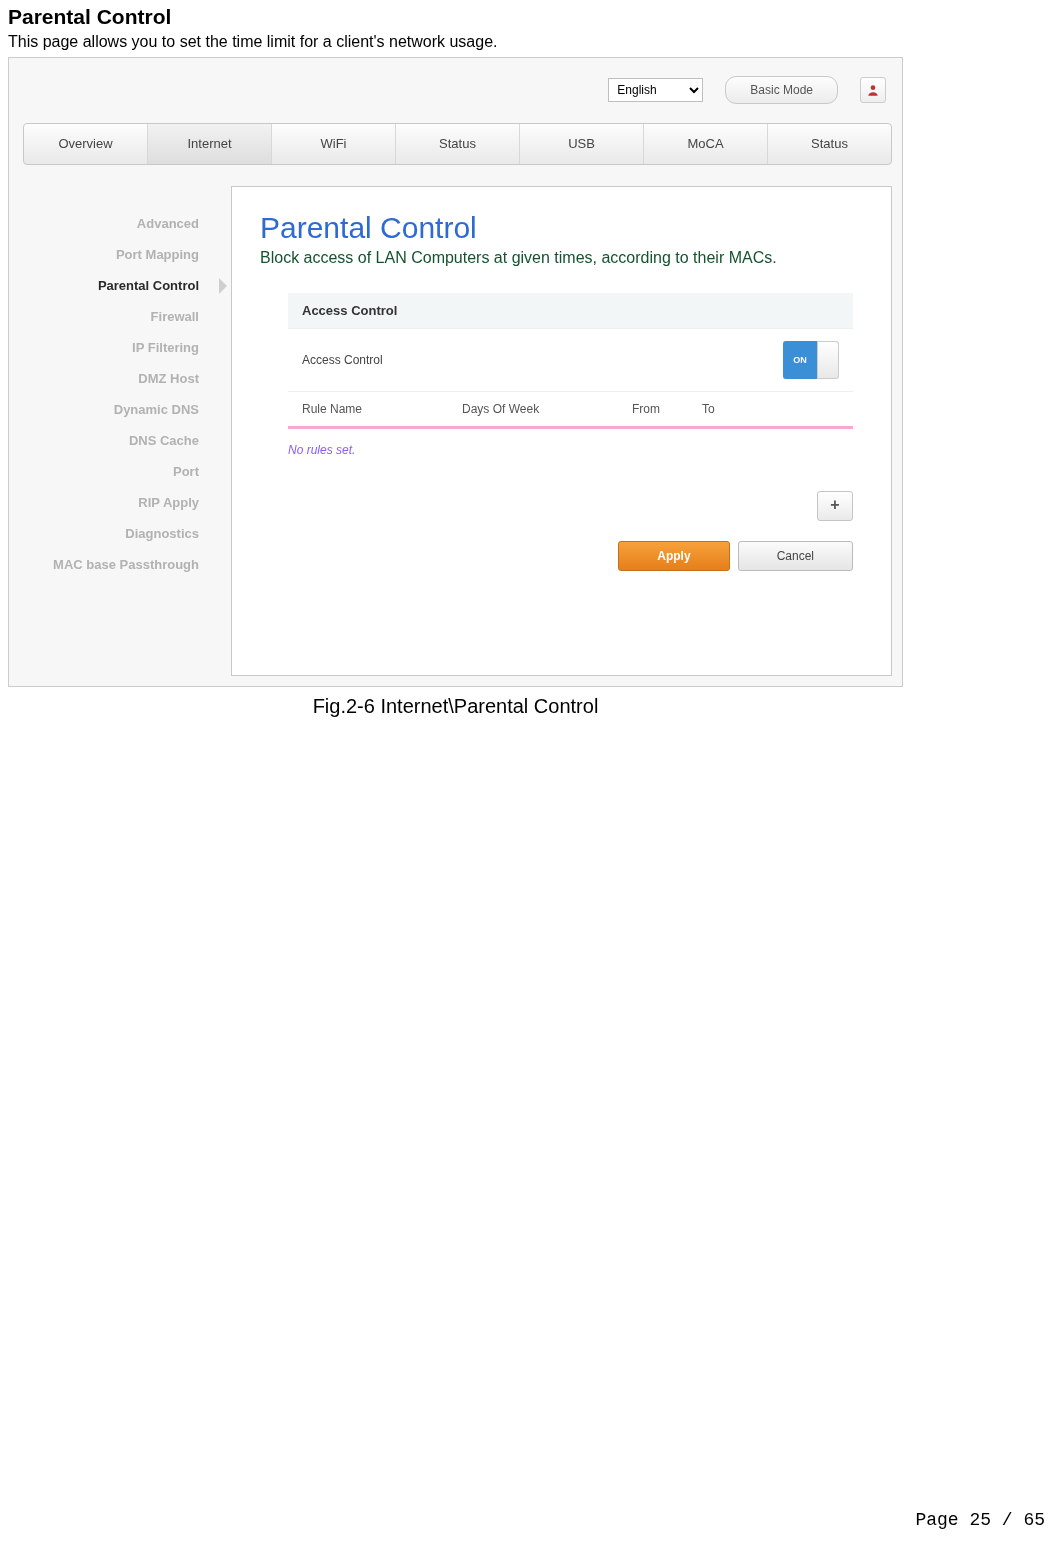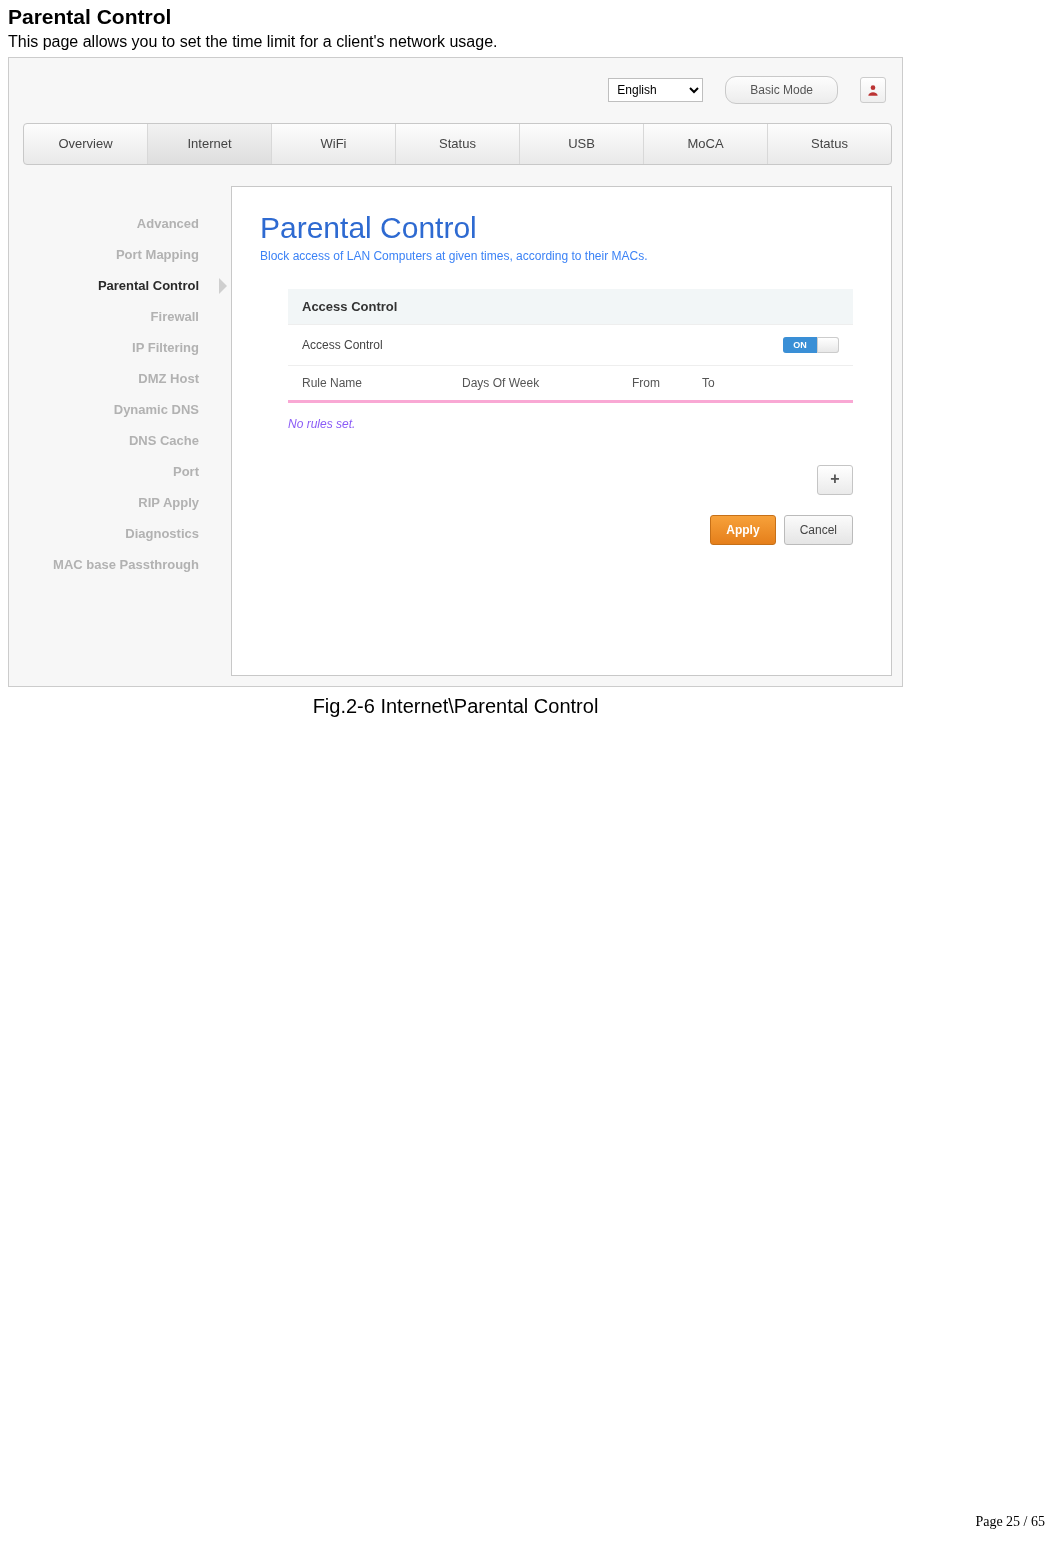--- a/index.html
+++ b/index.html
@@ -117,22 +117,22 @@
     padding: 24px 28px;
     box-sizing: border-box;
   }
   .content h1 {
     margin: 0 0 4px 0;
     font-size: 30px;
     font-weight: normal;
     color: #2e6ad1;
   }
   .content-sub {
-    font-size: 12px;
-    color: #3b82f6;
+    font-size: 16px;
+    color: #14532d;
     margin-bottom: 26px;
   }
   .section {
     margin-left: 28px;
     margin-right: 10px;
   }
   .section-header {
     background: #f2f6f7;
     padding: 10px 14px;
     font-size: 13px;
@@ -143,21 +143,21 @@
   .row {
     display: flex;
     align-items: center;
     padding: 12px 14px;
     font-size: 12px;
     color: #444;
     border-bottom: 1px solid #eee;
   }
   .row .label { flex: 1; }
   .toggle {
-    width: 56px; height: 16px;
+    width: 56px; height: 38px;
     border-radius: 3px;
     background: #ddd;
     position: relative;
     display: flex;
   }
   .toggle .on {
     flex: 1;
     background: #3a8fd6;
     color: #fff;
     font-size: 9px;
@@ -205,21 +205,21 @@
   }
   .action-row {
     clear: both;
     display: flex;
     justify-content: flex-end;
     gap: 8px;
     margin-top: 70px;
   }
   .btn {
     height: 28px;
-    padding: 0 15px;
+    padding: 0 38px;
     border-radius: 3px;
     font-size: 12px;
     display: flex; align-items: center;
     border: 1px solid #bbb;
     background: linear-gradient(#fbfbfb,#e5e5e5);
     color: #444;
   }
   .btn.primary {
     border: 1px solid #c67018;
     background: linear-gradient(#f7a13a,#e57f1b);
@@ -228,22 +228,22 @@
   }
   .caption {
     font-size: 20px;
     text-align: center;
     width: 895px;
     margin-bottom: 4px;
   }
   .page-footer {
     position: fixed;
     bottom: 12px; right: 18px;
-    font-family: Liberation Serif, serif;
-    font-size: 14px;
+    font-family: Liberation Mono, monospace;
+    font-size: 18px;
   }
 </style>
 </head>
 <body>
 
 <div class="doc-section-title">Parental Control</div>
 <div class="doc-desc">This page allows you to set the time limit for a client's network usage.</div>
 
 <div class="screenshot">
 

